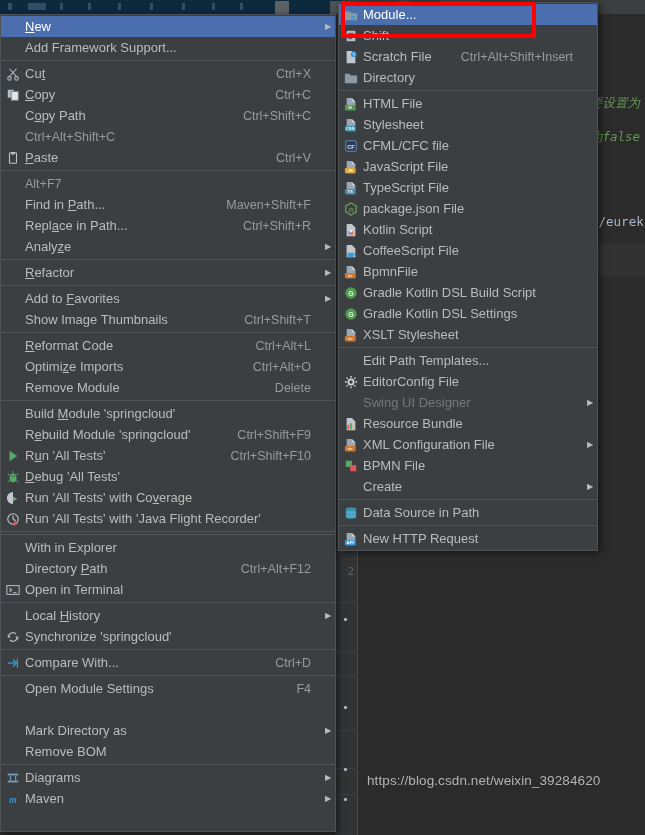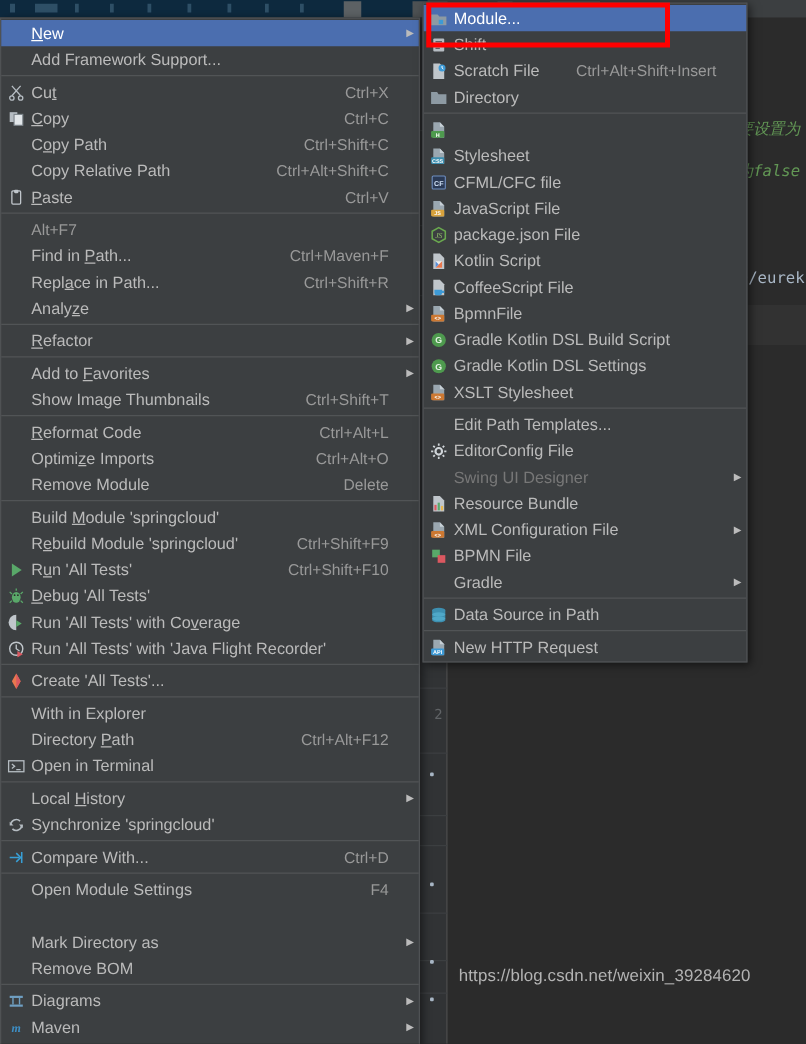--- a/index.html
+++ b/index.html
@@ -226,21 +226,20 @@
         <span class="arrow"></span>
       </div>
       <div class="mi">
         <span class="ico"></span>
         <span class="lbl">C<u>o</u>py Path</span>
         <span class="acc">Ctrl+Shift+C</span>
         <span class="arrow"></span>
       </div>
       <div class="mi">
         <span class="ico"></span>
-        <span class="lbl">Copy Relative Path</span>
         <span class="acc">Ctrl+Alt+Shift+C</span>
         <span class="arrow"></span>
       </div>
       <div class="mi">
         <span class="ico">
           <svg class="ic" width="14" height="14" viewBox="0 0 16 16">
             <rect x="4" y="2" width="8" height="12" rx="1" fill="none" stroke="#c0c6cb" stroke-width="1.2"></rect>
             <rect x="6" y="1" width="4" height="3" rx="1" fill="#c0c6cb"></rect>
           </svg>
         </span>
@@ -250,21 +249,21 @@
       </div>
       <div class="sep"></div>
       <div class="mi">
         <span class="ico"></span>
         <span class="acc">Alt+F7</span>
         <span class="arrow"></span>
       </div>
       <div class="mi">
         <span class="ico"></span>
         <span class="lbl">Find in <u>P</u>ath...</span>
-        <span class="acc">Ctrl+Maven+F</span>
+        <span class="acc">Maven+Shift+F</span>
         <span class="arrow"></span>
       </div>
       <div class="mi">
         <span class="ico"></span>
         <span class="lbl">Repl<u>a</u>ce in Path...</span>
         <span class="acc">Ctrl+Shift+R</span>
         <span class="arrow"></span>
       </div>
       <div class="mi">
         <span class="ico"></span>
@@ -364,31 +363,20 @@
             <circle cx="8" cy="8" r="6" fill="none" stroke="#c0c6cb" stroke-width="1.3"></circle>
             <path d="M8 4v4l3 2" stroke="#c0c6cb" stroke-width="1.2" fill="none"></path>
             <path d="M9 10l5 3-5 3z" fill="#db5860"></path>
           </svg>
         </span>
         <span class="lbl">Run 'All Tests' with 'Java Flight Recorder'</span>
         <span class="acc"></span>
         <span class="arrow"></span>
       </div>
       <div class="sep"></div>
-      <div class="mi">
-        <span class="ico">
-          <svg class="ic" width="14" height="14" viewBox="0 0 16 16">
-            <path d="M8 1l4 7-4 7-4-7z" fill="#e8784f"></path>
-            <path d="M8 1l4 7-4 7z" fill="#db5860"></path>
-          </svg>
-        </span>
-        <span class="lbl">Create 'All Tests'...</span>
-        <span class="acc"></span>
-        <span class="arrow"></span>
-      </div>
       <div class="sep"></div>
       <div class="mi">
         <span class="ico"></span>
         <span class="lbl">With in Explorer</span>
         <span class="acc"></span>
         <span class="arrow"></span>
       </div>
       <div class="mi">
         <span class="ico"></span>
         <span class="lbl">Directory <u>P</u>ath</span>
@@ -540,20 +528,21 @@
       <div class="sep"></div>
       <div class="mi">
         <span class="ico">
           <svg class="ic" width="14" height="14" viewBox="0 0 16 16">
             <path d="M3 1h6l4 4v10H3z" fill="#9aa7b0"></path>
             <path d="M9 1l4 4H9z" fill="#c7d0d6"></path>
             <rect x="1" y="9" width="12" height="6" rx="1" fill="#4e9a4e"></rect>
             <text x="7" y="14" font-size="5" font-family="Liberation Sans, sans-serif" fill="#ffffff" text-anchor="middle" font-weight="bold">H</text>
           </svg>
         </span>
+        <span class="lbl">HTML File</span>
         <span class="acc"></span>
         <span class="arrow"></span>
       </div>
       <div class="mi">
         <span class="ico">
           <svg class="ic" width="14" height="14" viewBox="0 0 16 16">
             <path d="M3 1h6l4 4v10H3z" fill="#9aa7b0"></path>
             <path d="M9 1l4 4H9z" fill="#c7d0d6"></path>
             <rect x="1" y="9" width="12" height="6" rx="1" fill="#3d8fb0"></rect>
             <text x="7" y="14" font-size="5" font-family="Liberation Sans, sans-serif" fill="#ffffff" text-anchor="middle" font-weight="bold">CSS</text>
@@ -583,20 +572,33 @@
             <text x="7" y="14" font-size="5" font-family="Liberation Sans, sans-serif" fill="#ffffff" text-anchor="middle" font-weight="bold">JS</text>
           </svg>
         </span>
         <span class="lbl">JavaScript File</span>
         <span class="acc"></span>
         <span class="arrow"></span>
       </div>
       <div class="mi">
         <span class="ico">
           <svg class="ic" width="14" height="14" viewBox="0 0 16 16">
+            <path d="M3 1h6l4 4v10H3z" fill="#9aa7b0"></path>
+            <path d="M9 1l4 4H9z" fill="#c7d0d6"></path>
+            <rect x="1" y="9" width="12" height="6" rx="1" fill="#3d8fb0"></rect>
+            <text x="7" y="14" font-size="5" font-family="Liberation Sans, sans-serif" fill="#ffffff" text-anchor="middle" font-weight="bold">TS</text>
+          </svg>
+        </span>
+        <span class="lbl">TypeScript File</span>
+        <span class="acc"></span>
+        <span class="arrow"></span>
+      </div>
+      <div class="mi">
+        <span class="ico">
+          <svg class="ic" width="14" height="14" viewBox="0 0 16 16">
             <path d="M8 1.2l6 3.4v6.8L8 14.8 2 11.4V4.6z" fill="none" stroke="#6aa84f" stroke-width="1.4"></path>
             <text x="8" y="11" font-size="7" font-style="italic" font-family="Liberation Serif, serif" fill="#8fbf6a" text-anchor="middle">JS</text>
           </svg>
         </span>
         <span class="lbl">package.json File</span>
         <span class="acc"></span>
         <span class="arrow"></span>
       </div>
       <div class="mi">
         <span class="ico">
@@ -727,21 +729,21 @@
             <rect x="2" y="2" width="7" height="7" fill="#59a869"></rect>
             <rect x="7" y="7" width="7" height="7" fill="#db5860"></rect>
           </svg>
         </span>
         <span class="lbl">BPMN File</span>
         <span class="acc"></span>
         <span class="arrow"></span>
       </div>
       <div class="mi">
         <span class="ico"></span>
-        <span class="lbl">Gradle</span>
+        <span class="lbl">Create</span>
         <span class="acc"></span>
         <span class="arrow">▶</span>
       </div>
       <div class="sep"></div>
       <div class="mi">
         <span class="ico">
           <svg class="ic" width="14" height="14" viewBox="0 0 16 16">
             <ellipse cx="8" cy="3.5" rx="6" ry="2.2" fill="#3d8fb0"></ellipse>
             <path d="M2 3.5v9c0 1.2 2.7 2.2 6 2.2s6-1 6-2.2v-9" fill="#3d8fb0"></path>
             <ellipse cx="8" cy="7.5" rx="6" ry="2" fill="#4fa8c8"></ellipse>

